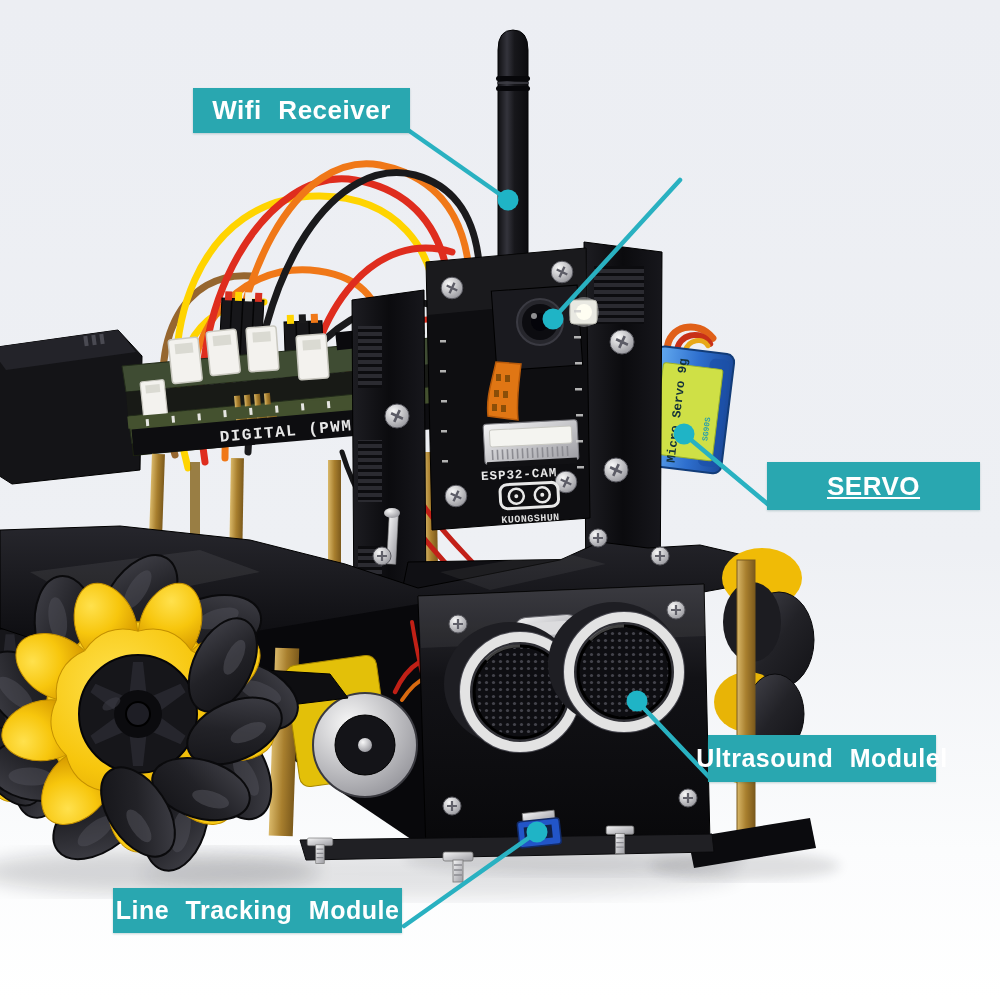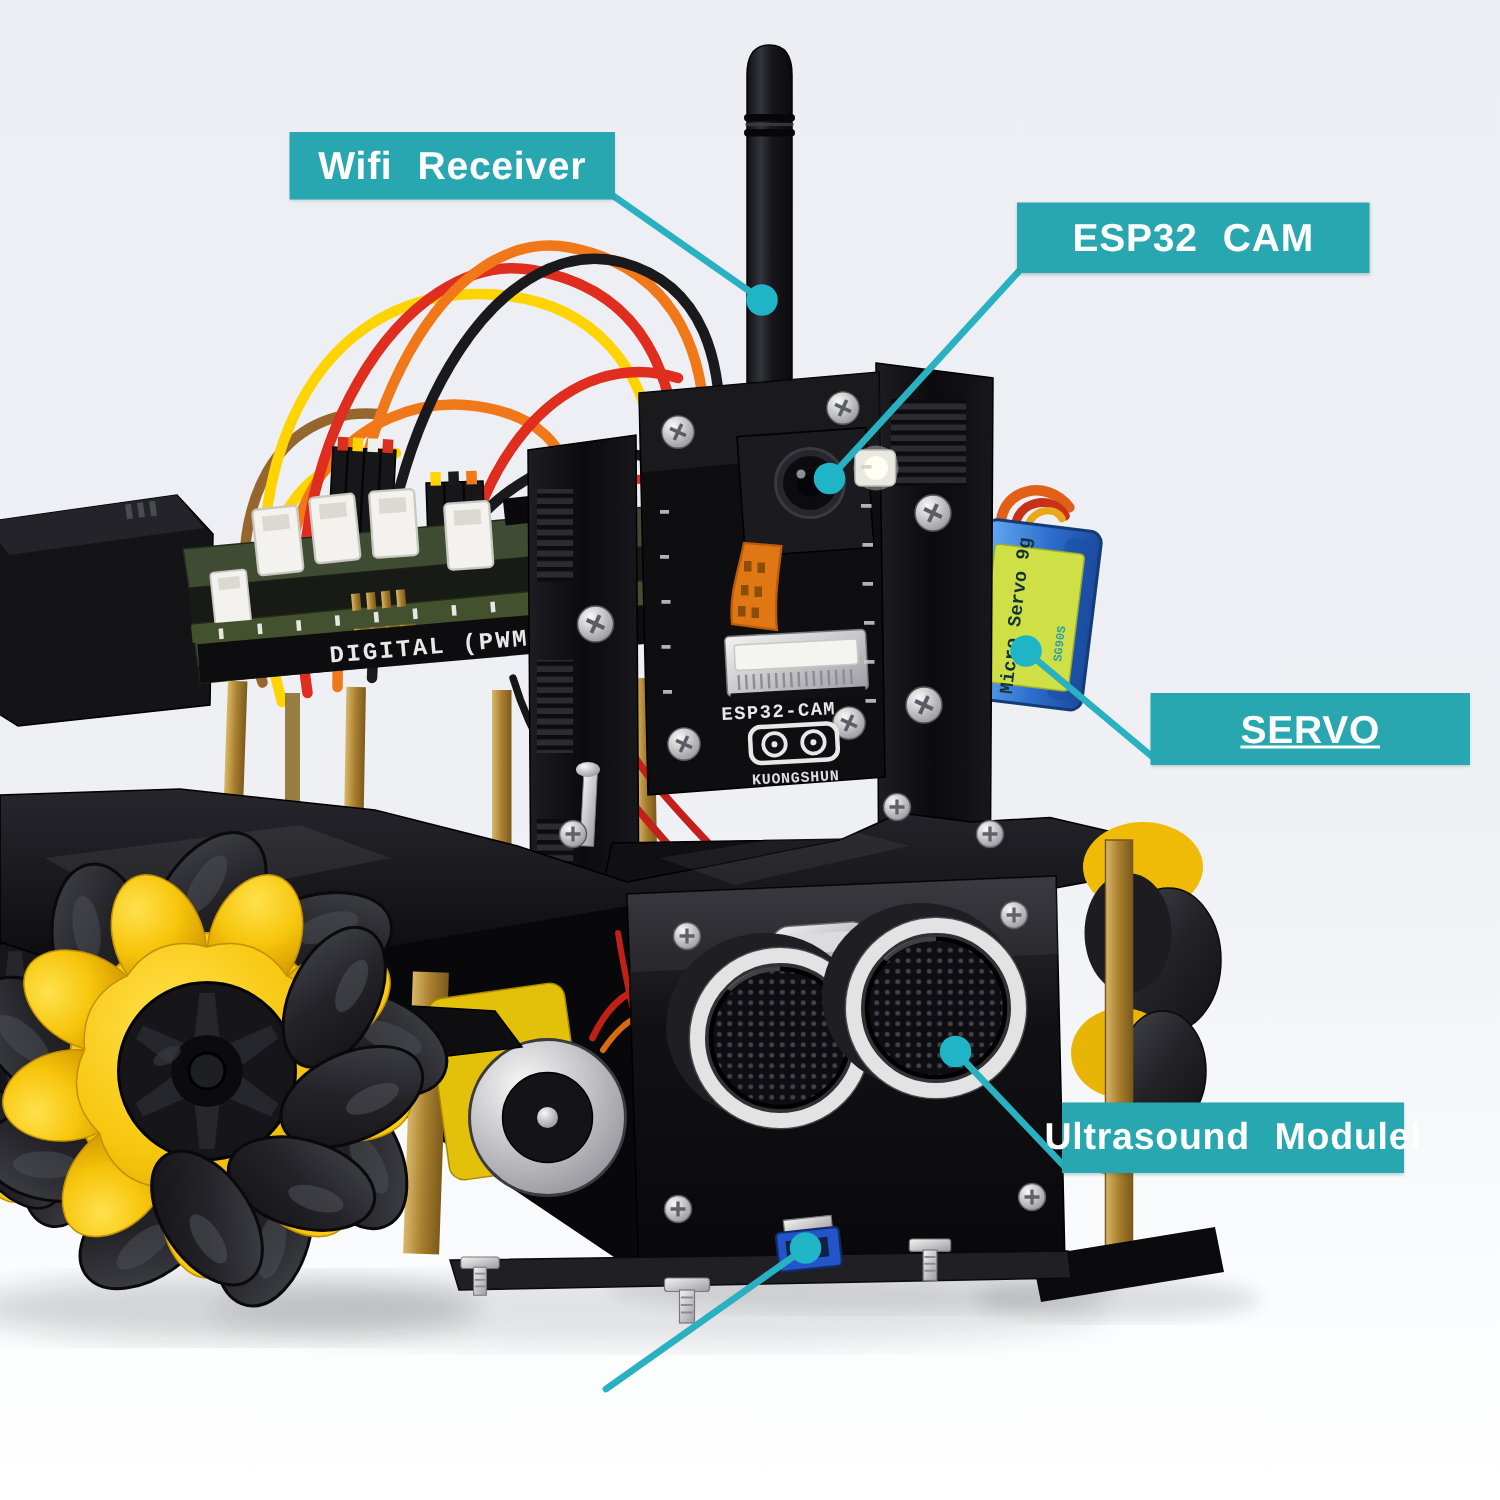--- a/index.html
+++ b/index.html
@@ -481,23 +481,23 @@
     <circle cx="553" cy="319" r="10.5"></circle>
     <circle cx="684" cy="434" r="10.5"></circle>
     <circle cx="637" cy="701" r="10.5"></circle>
     <circle cx="537" cy="832" r="10.5"></circle>
   </g>
 </svg>
 
 <div class="callout" style="left:193px;top:88px;width:217px;height:45px;">
   <span>Wifi Receiver</span>
 </div>
-<div class="callout" style="left:678px;top:135px;width:235px;height:47px;">
-  <span>ESP32 CAM</span>
-</div>
 <div class="callout" style="left:767px;top:462px;width:213px;height:48px;text-decoration:underline;">
   <span>SERVO</span>
 </div>
 <div class="callout" style="left:708px;top:735px;width:228px;height:47px;font-size:25px;">
   <span>Ultrasound Modulel</span>
 </div>
-
+<div class="callout" style="left:113px;top:888px;width:289px;height:45px;font-size:25px;">
+  <span>Line Tracking Module</span>
 </div>
 
+</div>
+
 </body></html>

